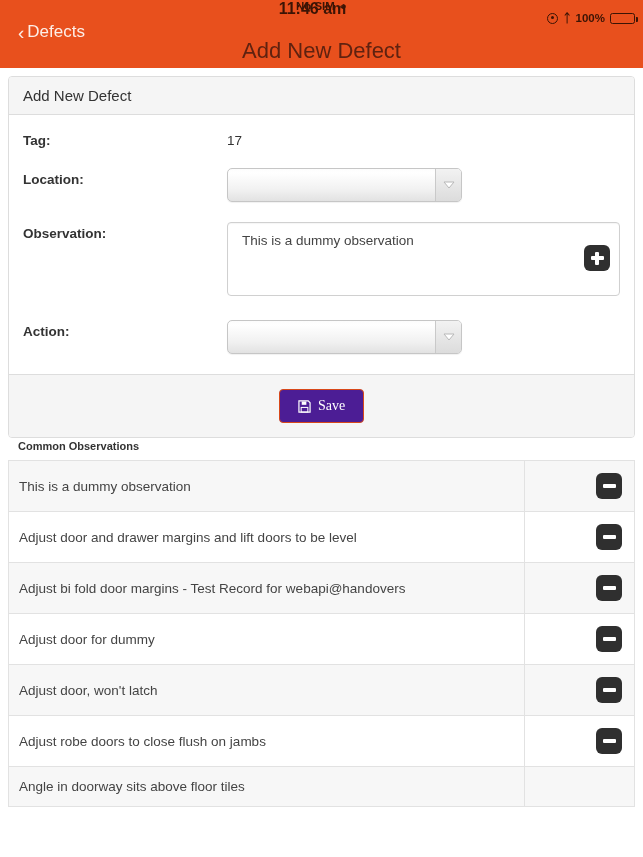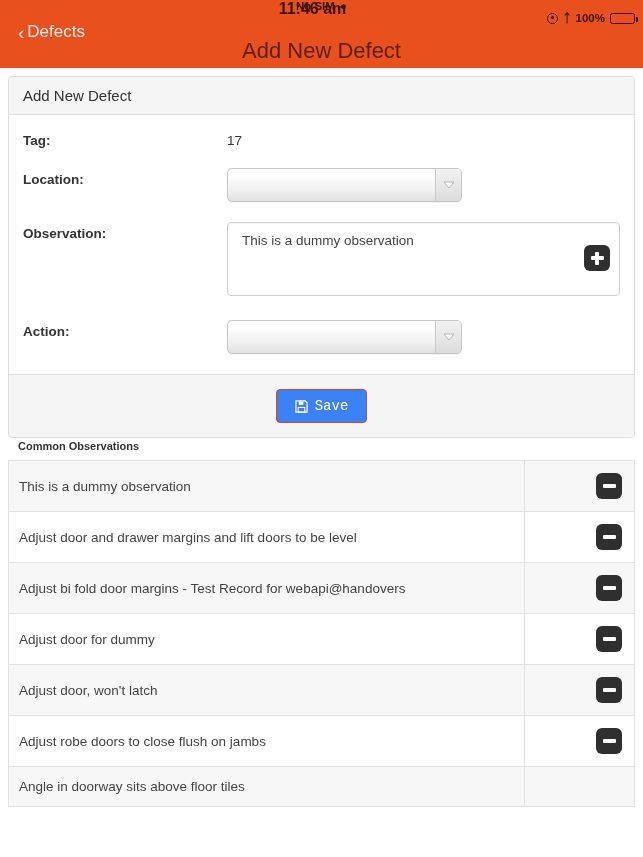--- a/index.html
+++ b/index.html
@@ -196,26 +196,26 @@
   }
 
   .panel-footer {
     background: #f5f5f5;
     border-top: 1px solid #dddddd;
     padding: 14px;
     text-align: center;
     border-radius: 0 0 3px 3px;
   }
   .save-btn {
-    background: #3b82f6;
+    background: #4c1d95;
     color: #ffffff;
     border: 1px solid #d8481a;
     border-radius: 4px;
     padding: 8px 18px;
-    font-family: Liberation Mono, monospace;
+    font-family: Liberation Serif, serif;
     font-size: 14px;
     cursor: pointer;
     display: inline-flex;
     align-items: center;
     gap: 7px;
   }
   .save-ico svg { display: block; }
 
   
   .toast-area {

